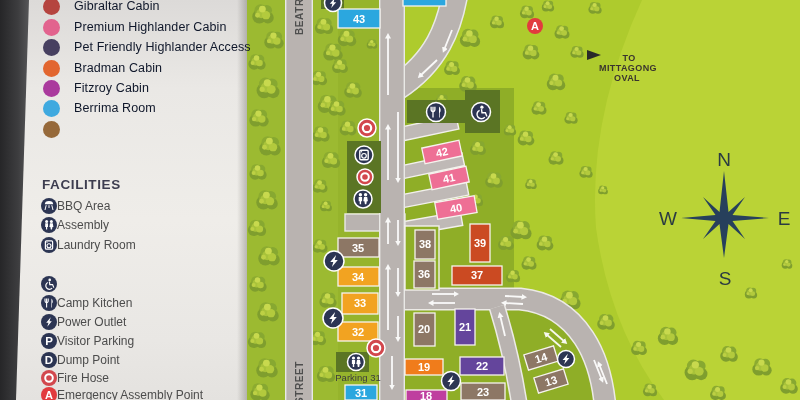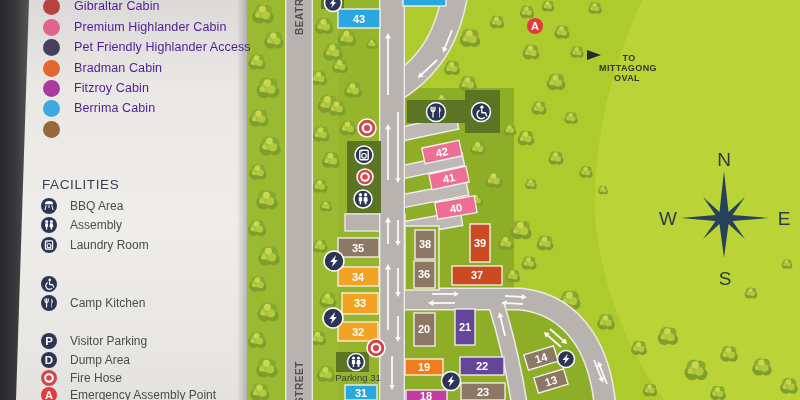--- a/index.html
+++ b/index.html
@@ -1,22 +1,22 @@
 <!DOCTYPE html>
 <html><head>
 <meta charset="utf-8">
 <style>
 html,body{margin:0;padding:0;}
 .page{position:relative;width:800px;height:400px;overflow:hidden;font-family:"Liberation Sans",sans-serif;background:#e9e7e4;}
 .abs{position:absolute;}
 .lrow{position:absolute;left:43px;display:flex;align-items:center;height:18px;}
 .ldot{width:17px;height:17px;border-radius:50%;flex:0 0 17px;}
-.ltxt{margin-left:14px;font-size:12.5px;color:#4c1d95;white-space:nowrap;letter-spacing:0.1px;}
+.ltxt{margin-left:14px;font-size:12.5px;color:#0f172a;white-space:nowrap;letter-spacing:0.1px;}
 .frow{position:absolute;left:41px;display:flex;align-items:center;height:17px;}
-.ftxt{margin-left:13px;font-size:12px;color:#4c4c4c;white-space:nowrap;}
+.ftxt{font-size:12px;color:#4c4c4c;white-space:nowrap;}
 </style>
 </head>
 <body>
 <div class="page">
 <svg class="abs" style="left:0;top:0" width="800" height="400" viewBox="0 0 800 400">
 <defs>
 <g id="tree">
   <circle cx="-3" cy="2" r="5.8" fill="#7f9e2e"></circle>
   <circle cx="4" cy="3" r="4.8" fill="#7f9e2e"></circle>
   <circle cx="3" cy="-3" r="4.4" fill="#87a831"></circle>
@@ -439,29 +439,29 @@
       <span class="ltxt">Bradman Cabin</span>
     </div>
 
 <div class="lrow" style="top:79px">
       <span class="ldot" style="background:#aa3a9d"></span>
       <span class="ltxt">Fitzroy Cabin</span>
     </div>
 
 <div class="lrow" style="top:99px">
       <span class="ldot" style="background:#3fa9df"></span>
-      <span class="ltxt">Berrima Cabin</span>
+      <span class="ltxt">Berrima Room</span>
     </div>
 
 <div class="lrow" style="top:120px">
       <span class="ldot" style="background:#96693a"></span>
     </div>
 
 
-<div class="abs" style="left:42px;top:177px;font-size:13.5px;font-weight:normal;color:#3d3d4f;letter-spacing:0.6px">FACILITIES</div>
+<div class="abs" style="left:42px;top:177px;font-size:13.5px;font-weight:bold;color:#3d3d4f;letter-spacing:0.6px">FACILITIES</div>
 
 <div class="frow" style="top:197.5px">
       <svg width="16" height="16">
         <circle cx="8" cy="8" r="8" fill="#2c3553"></circle>
         <path d="M3.8,6.3 a4.2,3.4 0 0 1 8.4,0 z" fill="#fff"></path>
         <g stroke="#fff" stroke-width="1">
           <line x1="5.2" y1="7.2" x2="4" y2="12"></line>
           <line x1="10.8" y1="7.2" x2="12" y2="12"></line>
           <line x1="8" y1="7.2" x2="8" y2="10"></line>
         </g>
@@ -507,35 +507,42 @@
         <circle cx="8" cy="8" r="8" fill="#2c3553"></circle>
         <g stroke="#fff" stroke-width="1.1" fill="none">
           <path d="M5.6,3.6 V12.4"></path>
           <path d="M4,3.6 V6 a1.6,1.6 0 0 0 3.2,0 V3.6"></path>
           <path d="M10.4,12.4 L10.4,3.4 C12,4.9 12.2,7.3 11,8.4 L11,12.4 Z" fill="#fff" stroke="none"></path>
         </g>
       </svg>
       <span class="ftxt">Camp Kitchen</span>
     </div>
 
+<div class="frow" style="top:313.7px">
+      <svg width="16" height="16">
+        <circle cx="8" cy="8" r="8" fill="#2c3553"></circle>
+        <path d="M9.7,3.2 L5.2,8.7 L7.5,8.7 L6.3,12.8 L10.8,7.3 L8.5,7.3 Z" fill="#fff"></path>
+      </svg>
+      <span class="ftxt">Power Outlet</span>
+    </div>
 
 <div class="frow" style="top:332.9px">
       <svg width="16" height="16">
         <circle cx="8" cy="8" r="8" fill="#2c3553"></circle>
         <text x="8" y="12.2" text-anchor="middle" font-family="Liberation Sans,sans-serif" font-size="11.5" font-weight="bold" fill="#fff">P</text>
       </svg>
       <span class="ftxt">Visitor Parking</span>
     </div>
 
 <div class="frow" style="top:351.3px">
       <svg width="16" height="16">
         <circle cx="8" cy="8" r="8" fill="#2c3553"></circle>
         <text x="8" y="12.2" text-anchor="middle" font-family="Liberation Sans,sans-serif" font-size="11.5" font-weight="bold" fill="#fff">D</text>
       </svg>
-      <span class="ftxt">Dump Area</span>
+      <span class="ftxt">Dump Point</span>
     </div>
 
 <div class="frow" style="top:369.1px">
       <svg width="16" height="16">
         <circle cx="8" cy="8" r="8" fill="#d2474d"></circle>
         <circle cx="8" cy="8" r="3.8" fill="none" stroke="#fff" stroke-width="2"></circle>
       </svg>
       <span class="ftxt">Fire Hose</span>
     </div>
 

